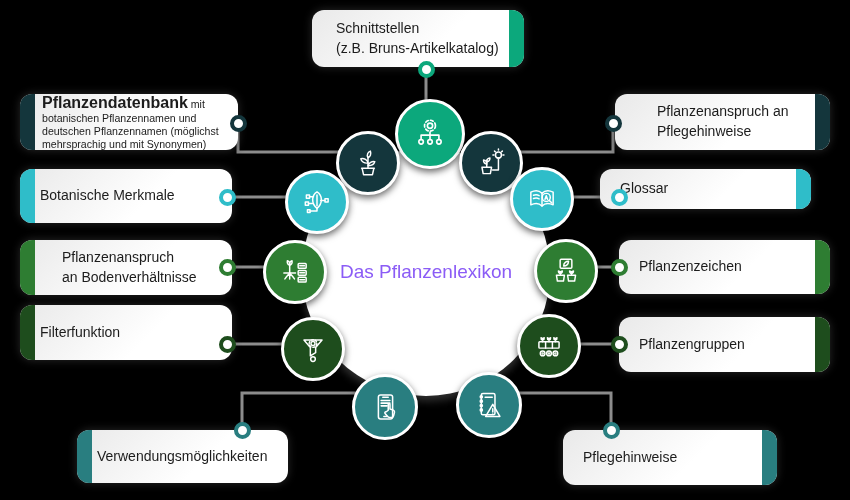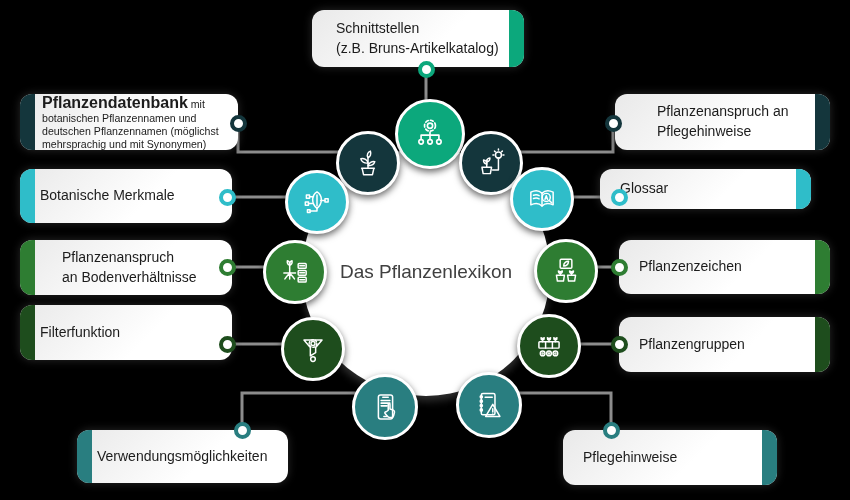--- a/index.html
+++ b/index.html
@@ -2,21 +2,21 @@
 <html><head>
 <meta charset="utf-8">
 <style>
   html,body{margin:0;padding:0;background:#000;}
   .stage{position:relative;width:850px;height:500px;background:#000;overflow:hidden;
          font-family:"Liberation Sans", sans-serif;color:#1c1c1c;}
   .lines{position:absolute;left:0;top:0;width:850px;height:500px;}
   .center-circle{position:absolute;left:302px;top:148px;width:248px;height:248px;border-radius:50%;
          background:#fff;box-shadow:0 5px 8px rgba(90,90,90,.55);
          display:flex;align-items:center;justify-content:center;}
-  .center-title{font-size:19px;color:#404040;}
+  .center-title{font-size:19px;color:#8b5cf6;}
   .icon{position:absolute;border-radius:50%;border:3px solid #fff;
         box-shadow:0 3px 7px rgba(0,0,0,.6);display:flex;align-items:center;justify-content:center;}
   .icon svg{stroke:#fff;fill:none;stroke-width:1.4;stroke-linecap:round;stroke-linejoin:round;}
   .box{position:absolute;background:linear-gradient(135deg,#e9e9e9 0%,#ffffff 60%);
        border-radius:12px;overflow:hidden;display:flex;align-items:center;
        box-shadow:0 0 10px rgba(140,140,140,.3),0 4px 8px rgba(0,0,0,.45);}
   .accent{position:absolute;top:0;bottom:0;width:15px;}
   .accent.left{left:0;}
   .accent.right{right:0;}
   .box .txt{width:100%;font-size:14px;line-height:1.4;}

